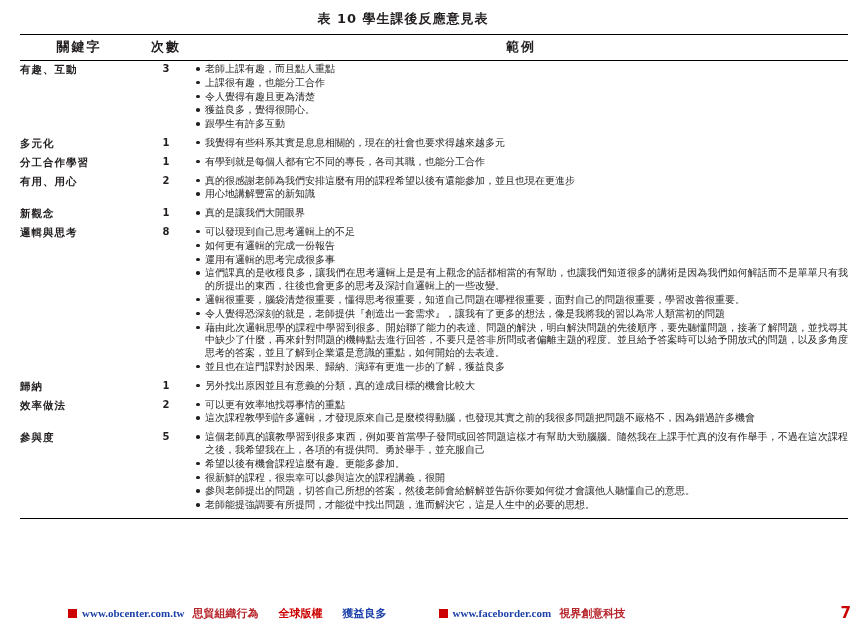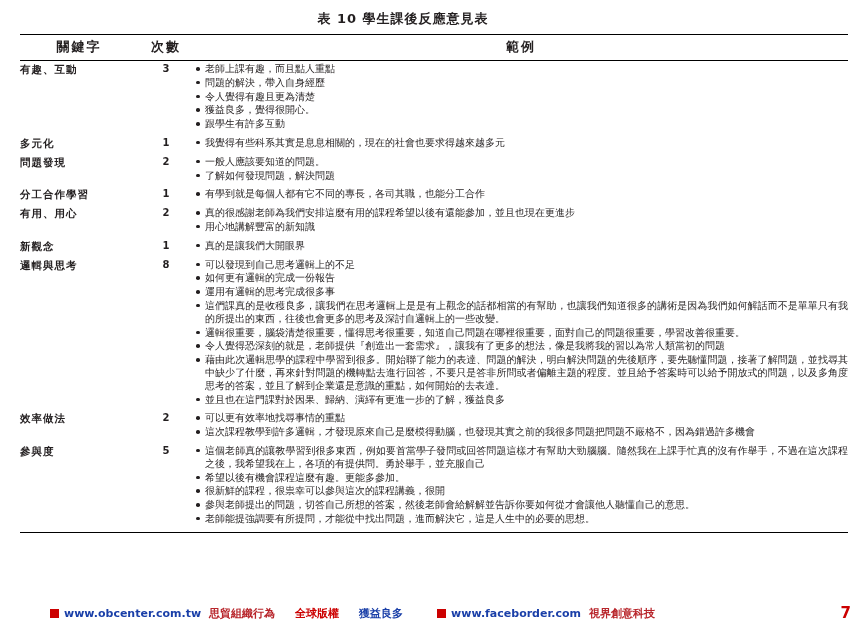--- a/index.html
+++ b/index.html
@@ -137,21 +137,21 @@
   }
   .f-mid2 { color: #1a3fa8; }
   .spacer { flex: 1 1 auto; }
   .page-no {
     color: #cc0000;
     font-size: 15px;
     font-weight: bold;
     margin-left: 14px;
   }
   .footer-group { display: flex; align-items: center; gap: 0; }
-  .gap-l { margin-left: 34px; }
+  .gap-l { margin-left: 52px; font-family: Liberation Serif, serif; }
 </style>
 </head>
 <body>
 
 <div class="slide">
 
   <div class="doc-title">表 10 學生課後反應意見表</div>
 
   <table class="main">
     <colgroup>
@@ -167,48 +167,38 @@
       </tr>
     </thead>
     <tbody>
 
       <tr>
         <td class="kw">有趣、互動</td>
         <td class="num">3</td>
         <td class="ex">
           <ul class="bullets">
             <li>老師上課有趣，而且點人重點</li>
-            <li>問題的解決，帶入自身經歷</li>
+            <li>上課很有趣，也能分工合作</li>
             <li>令人覺得有趣且更為清楚</li>
             <li>獲益良多，覺得很開心。</li>
             <li>跟學生有許多互動</li>
           </ul>
         </td>
       </tr>
 
       <tr>
         <td class="kw">多元化</td>
         <td class="num">1</td>
         <td class="ex">
           <ul class="bullets">
             <li>我覺得有些科系其實是息息相關的，現在的社會也要求得越來越多元</li>
           </ul>
         </td>
       </tr>
 
-      <tr>
-        <td class="kw">問題發現</td>
-        <td class="num">2</td>
-        <td class="ex">
-          <ul class="bullets">
-            <li>一般人應該要知道的問題。</li>
-            <li>了解如何發現問題，解決問題</li>
-          </ul>
-        </td>
-      </tr>
 
       <tr>
         <td class="kw">分工合作學習</td>
         <td class="num">1</td>
         <td class="ex">
           <ul class="bullets">
             <li>有學到就是每個人都有它不同的專長，各司其職，也能分工合作</li>
           </ul>
         </td>
       </tr>
@@ -244,20 +234,29 @@
             <li>運用有邏輯的思考完成很多事</li>
             <li>這們課真的是收穫良多，讓我們在思考邏輯上是是有上觀念的話都相當的有幫助，也讓我們知道很多的講術是因為我們如何解話而不是單單只有我的所提出的東西，往後也會更多的思考及深討自邏輯上的一些改變。</li>
             <li>邏輯很重要，腦袋清楚很重要，懂得思考很重要，知道自己問題在哪裡很重要，面對自己的問題很重要，學習改善很重要。</li>
             <li>令人覺得恐深刻的就是，老師提供『創造出一套需求』，讓我有了更多的想法，像是我將我的習以為常人類當初的問題</li>
             <li>藉由此次邏輯思學的課程中學習到很多。開始聯了能力的表達、問題的解決，明白解決問題的先後順序，要先聽懂問題，接著了解問題，並找尋其中缺少了什麼，再來針對問題的機轉點去進行回答，不要只是答非所問或者偏離主題的程度。並且給予答案時可以給予開放式的問題，以及多角度思考的答案，並且了解到企業還是意識的重點，如何開始的去表達。</li>
             <li>並且也在這門課對於因果、歸納、演繹有更進一步的了解，獲益良多</li>
           </ul>
         </td>
       </tr>
 
+      <tr>
+        <td class="kw">歸納</td>
+        <td class="num">1</td>
+        <td class="ex">
+          <ul class="bullets">
+            <li>另外找出原因並且有意義的分類，真的達成目標的機會比較大</li>
+          </ul>
+        </td>
+      </tr>
 
       <tr>
         <td class="kw">效率做法</td>
         <td class="num">2</td>
         <td class="ex">
           <ul class="bullets">
             <li>可以更有效率地找尋事情的重點</li>
             <li>這次課程教學到許多邏輯，才發現原來自己是麼模得動腦，也發現其實之前的我很多問題把問題不嚴格不，因為錯過許多機會</li>
           </ul>
         </td>

